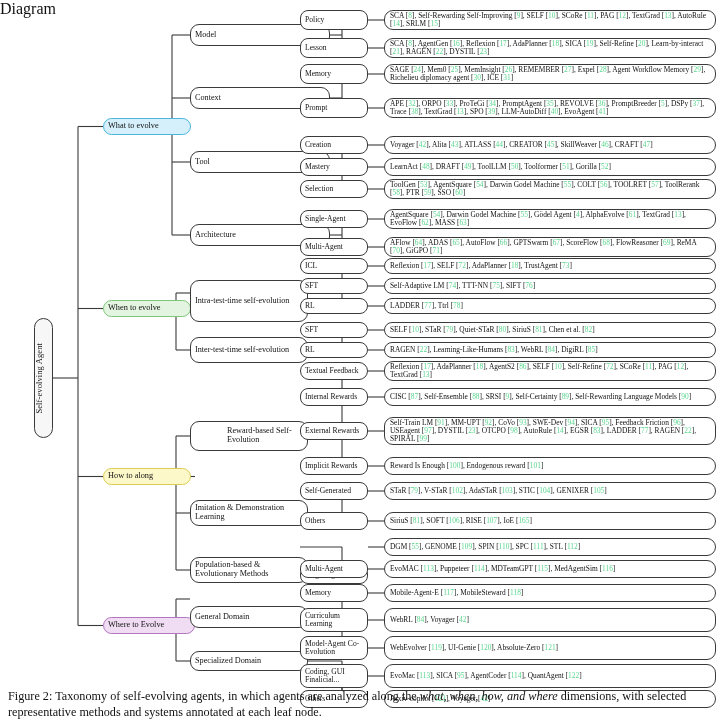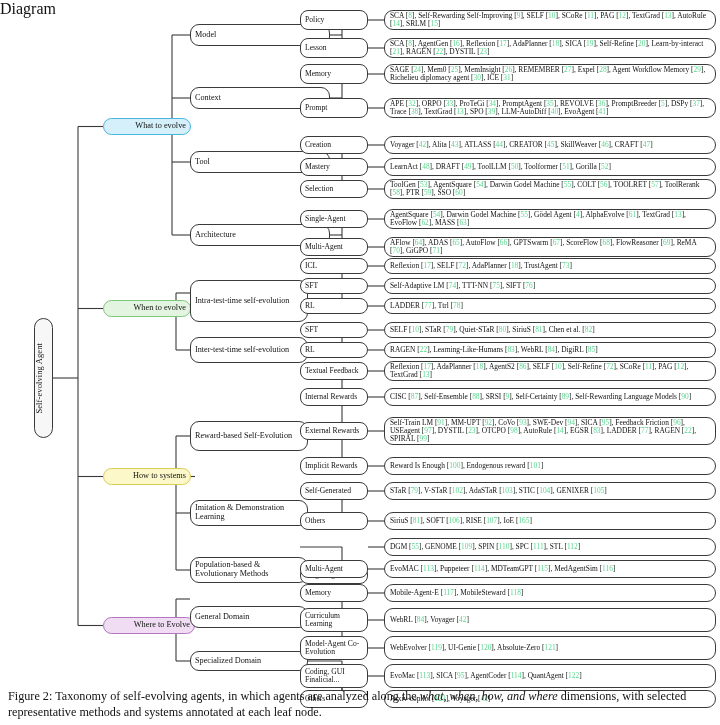--- a/index.html
+++ b/index.html
@@ -9,21 +9,21 @@
   .node{position:absolute;box-sizing:border-box;border:1px solid #3a3a3a;border-radius:9px;
         display:flex;align-items:center;background:#fff;line-height:1.08;}
   .node .txt{display:block;width:100%;padding:0 4px;}
   
   #root{left:34px;top:318px;width:19px;height:120px;border-radius:10px;background:#f7f7f7;
         justify-content:center;}
   #root .txt{writing-mode:vertical-rl;transform:rotate(180deg);text-align:center;
              font-size:8.5px;letter-spacing:.1px;padding:0;}
   
   .dim{height:17px;border-radius:9px;font-size:8.3px;justify-content:center;text-align:center;border-width:1.2px;}
-  .dim .txt{text-align:right;}
+  .dim .txt{text-align:left;}
   
   .cat{font-size:8.2px;border-radius:9px;}
   
   .sub{font-size:7.6px;border-radius:8px;}
   
   .leaf{font-size:7.4px;border-radius:9px;padding:1px 0;align-items:center;}
   .leaf .txt{padding:0 5px;}
   .cite{color:#58d68d;}
   .caption{position:absolute;left:8px;top:688px;width:704px;font-size:12.2px;line-height:1.33;
            font-family:"Liberation Serif",serif;color:#111;text-align:left;}
@@ -167,21 +167,21 @@
   </div>
 
   <div id="dim-layer">
       <div class="node dim" style="left: 103px; top: 118px; width: 88px; height: 17px; background: rgb(214, 240, 251); border-color: rgb(74, 182, 221);">
         <span class="txt">What to evolve</span>
       </div>
       <div class="node dim" style="left: 103px; top: 300px; width: 88px; height: 17px; background: rgb(227, 245, 224); border-color: rgb(126, 199, 122);">
         <span class="txt">When to evolve</span>
       </div>
       <div class="node dim" style="left: 103px; top: 468px; width: 88px; height: 17px; background: rgb(253, 248, 201); border-color: rgb(217, 205, 85);">
-        <span class="txt">How to systems</span>
+        <span class="txt">How to along</span>
       </div>
       <div class="node dim" style="left: 103px; top: 617px; width: 92px; height: 17px; background: rgb(240, 221, 243); border-color: rgb(179, 119, 192);">
         <span class="txt">Where to Evolve</span>
       </div>
     </div>
   <div id="cat-layer">
       <div class="node cat" style="left: 190px; top: 24px; width: 140px; height: 22px; justify-content: center;">
         <span class="txt">Model</span>
       </div>
       <div class="node cat" style="left: 190px; top: 87px; width: 140px; height: 22px;">
@@ -192,21 +192,21 @@
       </div>
       <div class="node cat" style="left: 190px; top: 224px; width: 140px; height: 22px;">
         <span class="txt">Architecture</span>
       </div>
       <div class="node cat" style="left: 190px; top: 280px; width: 118px; height: 42px;">
         <span class="txt">Intra-test-time self-evolution</span>
       </div>
       <div class="node cat" style="left: 190px; top: 337px; width: 118px; height: 26px;">
         <span class="txt">Inter-test-time self-evolution</span>
       </div>
-      <div class="node cat" style="left: 190px; top: 421px; width: 118px; height: 30px;">
+      <div class="node cat" style="left: 190px; top: 421px; width: 118px; height: 30px; padding-left: 32px;">
         <span class="txt">Reward-based Self-Evolution</span>
       </div>
       <div class="node cat" style="left: 190px; top: 500px; width: 118px; height: 26px;">
         <span class="txt">Imitation &amp; Demonstration Learning</span>
       </div>
       <div class="node cat" style="left: 190px; top: 557px; width: 118px; height: 26px;">
         <span class="txt">Population-based &amp; Evolutionary Methods</span>
       </div>
       <div class="node cat" style="left: 190px; top: 588px; width: 118px; height: 22px; margin-top: 18px;">
         <span class="txt">General Domain</span>
@@ -251,21 +251,21 @@
       </div>
       <div class="node sub" style="left: 300px; top: 298px; width: 68px; height: 16px;">
         <span class="txt">RL</span>
       </div>
       <div class="node sub" style="left: 300px; top: 322px; width: 68px; height: 16px;">
         <span class="txt">SFT</span>
       </div>
       <div class="node sub" style="left: 300px; top: 342px; width: 68px; height: 16px;">
         <span class="txt">RL</span>
       </div>
-      <div class="node sub" style="left: 300px; top: 362px; width: 68px; height: 18px;">
+      <div class="node sub" style="left: 300px; top: 362px; width: 68px; height: 18px; border-radius: 9px;">
         <span class="txt">Textual Feedback</span>
       </div>
       <div class="node sub" style="left: 300px; top: 388px; width: 68px; height: 18px;">
         <span class="txt">Internal Rewards</span>
       </div>
       <div class="node sub" style="left: 300px; top: 422px; width: 68px; height: 18px;">
         <span class="txt">External Rewards</span>
       </div>
       <div class="node sub" style="left: 300px; top: 457px; width: 68px; height: 18px;">
         <span class="txt">Implicit Rewards</span>

